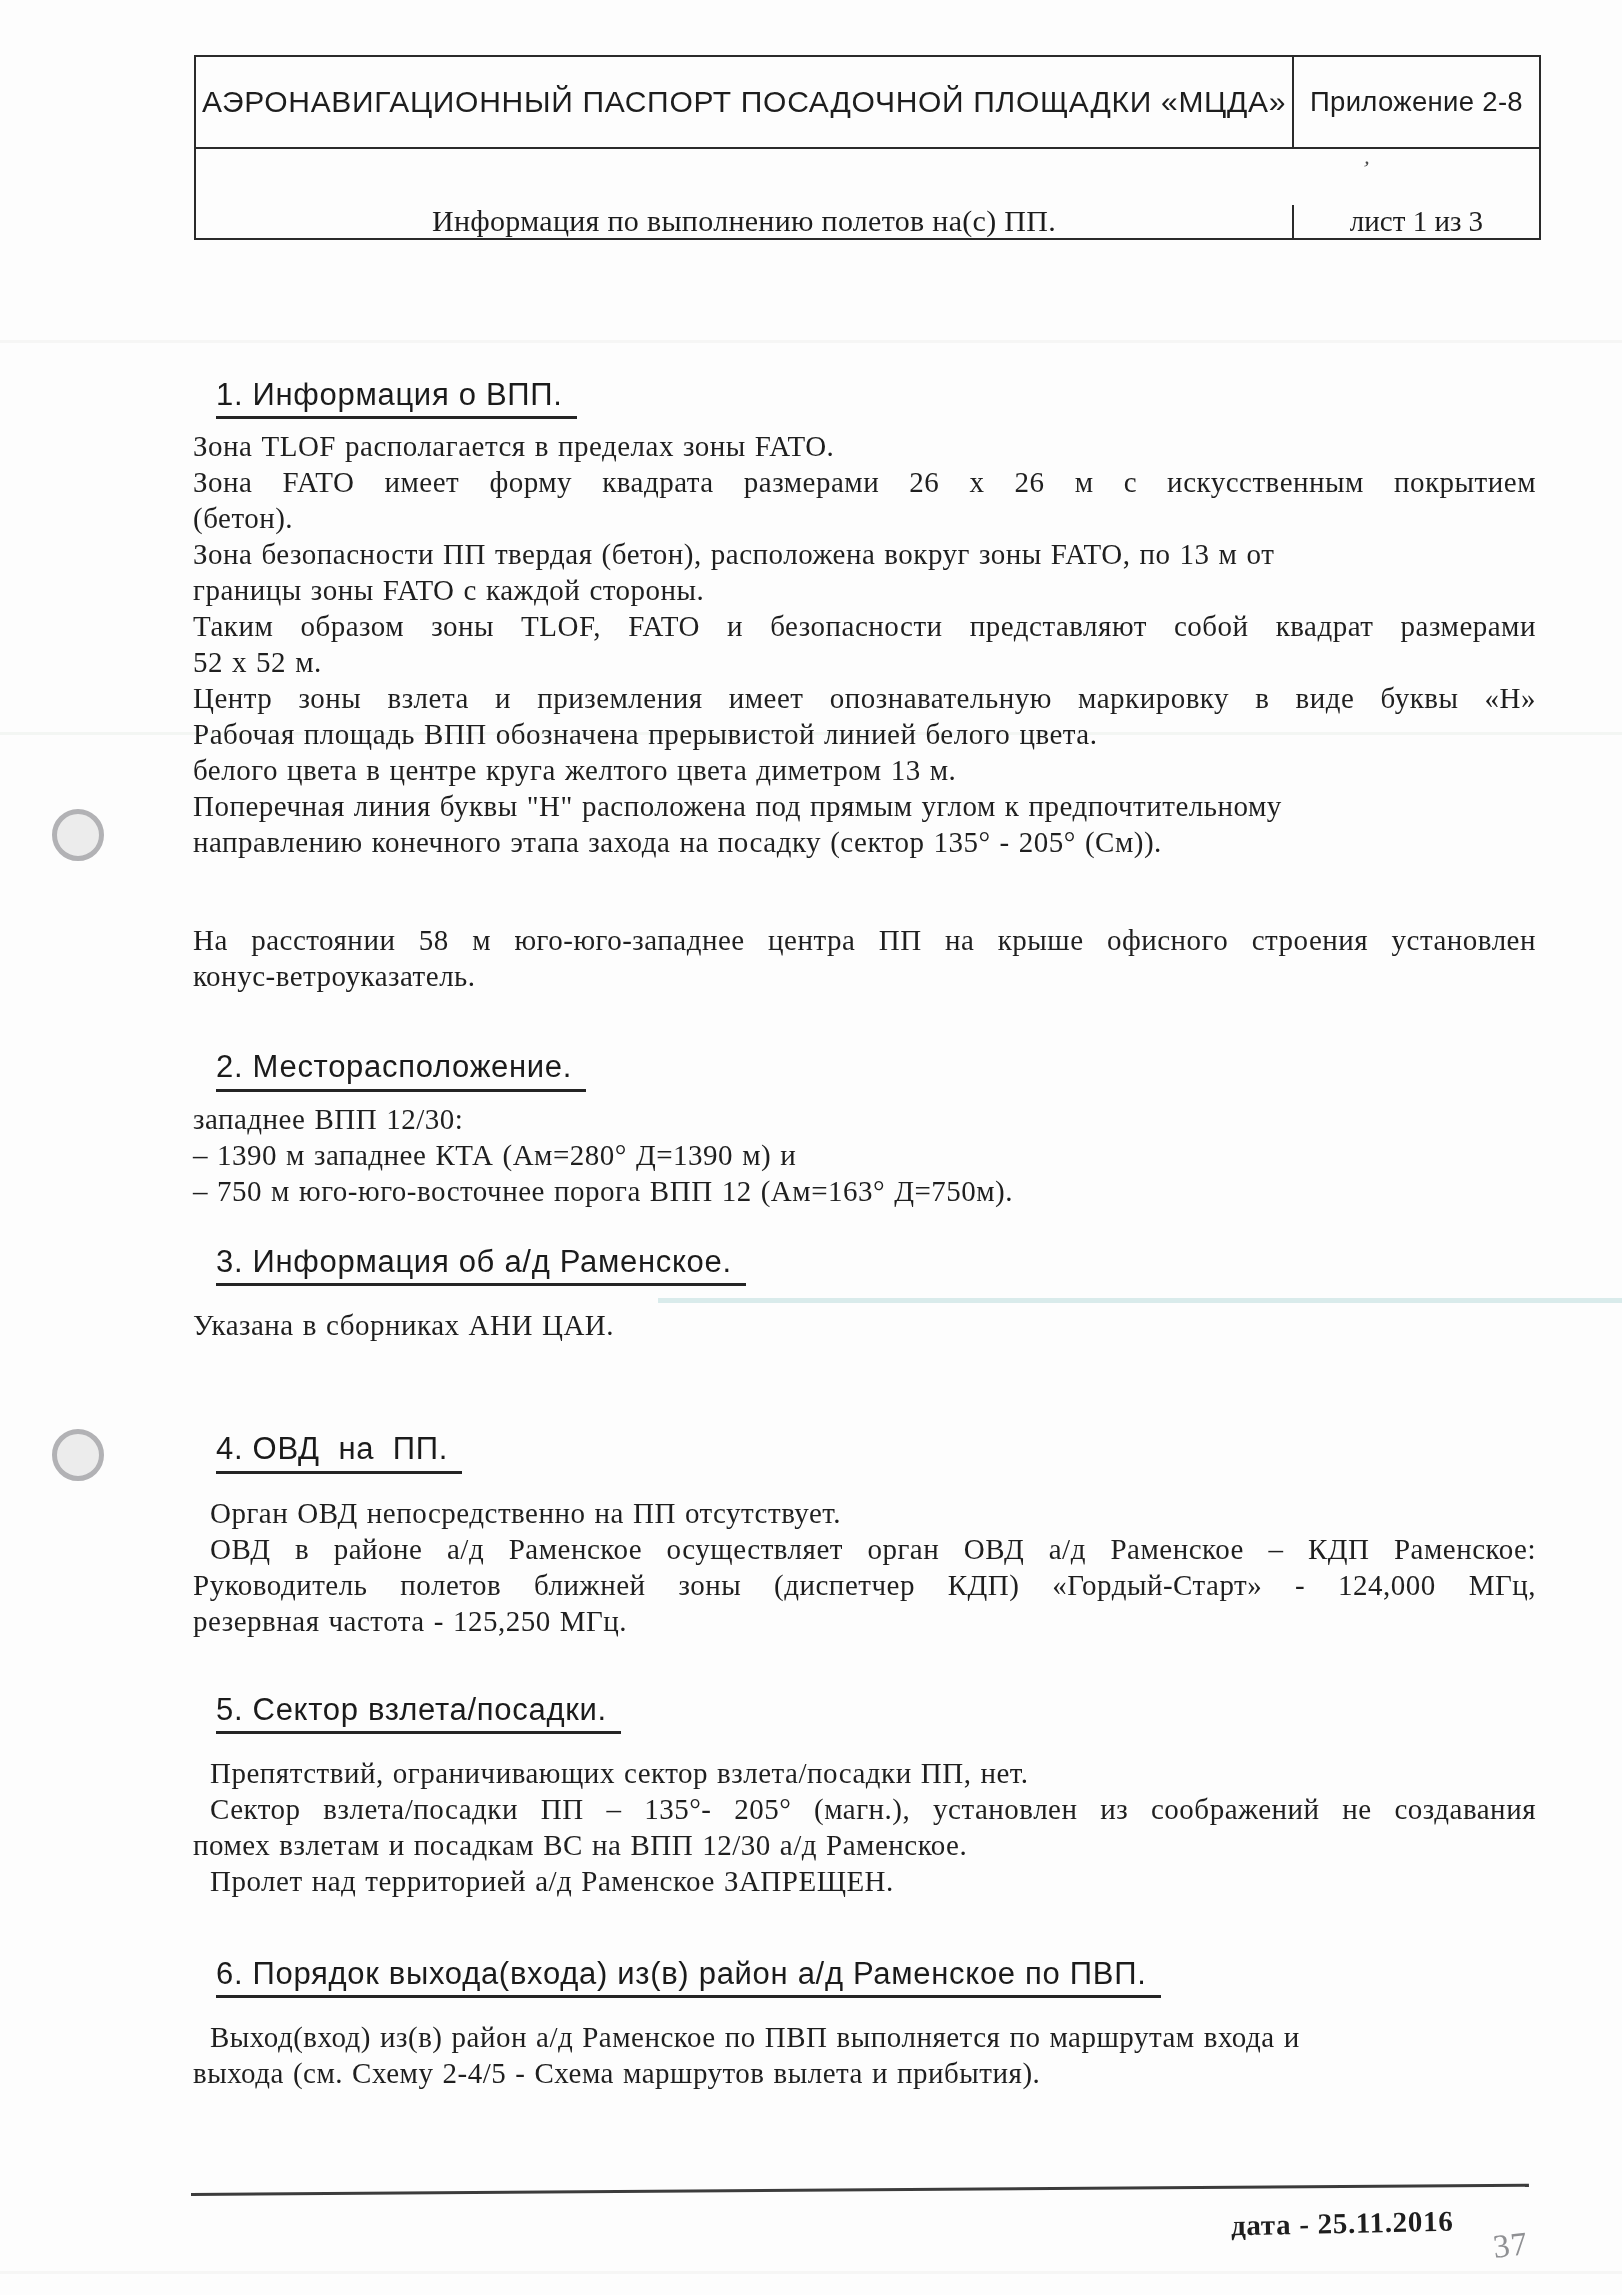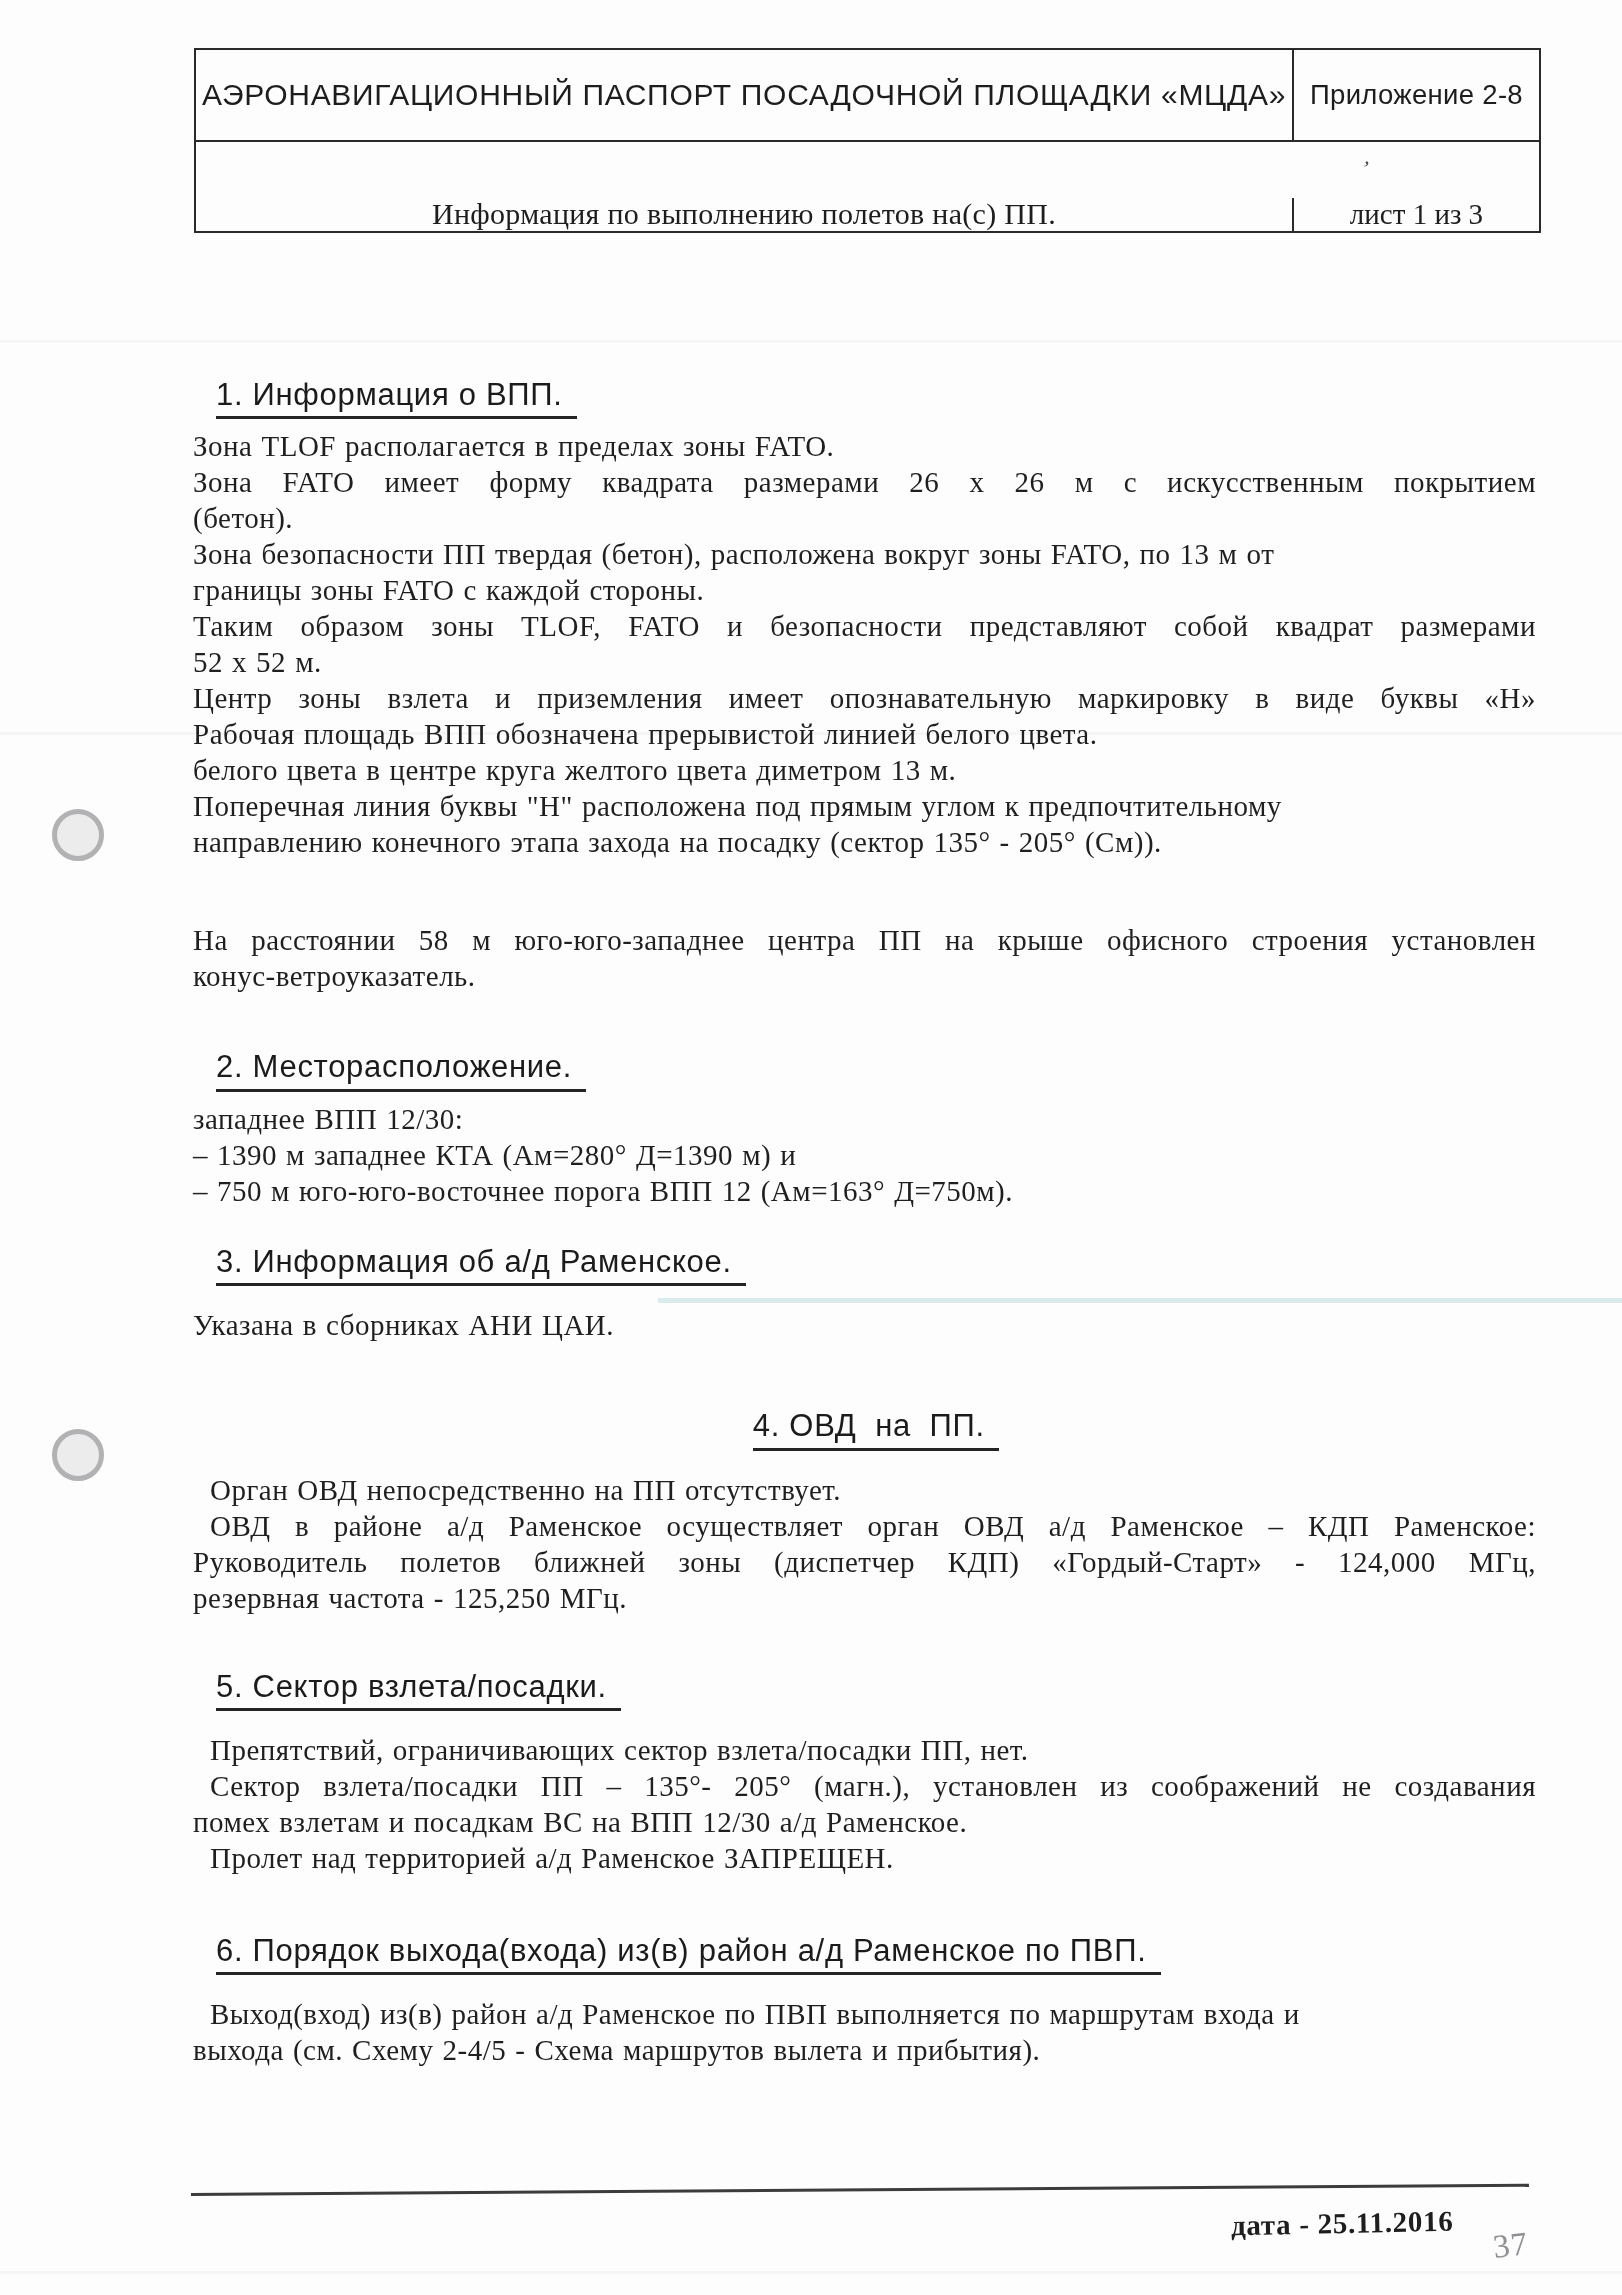--- a/index.html
+++ b/index.html
@@ -3,21 +3,21 @@
 <meta charset="utf-8">
 <style>
   html,body{margin:0;padding:0;}
   body{
     width:1622px;height:2295px;position:relative;
     background:#fdfdfd;overflow:hidden;
     font-family:"Liberation Serif",serif;color:#212121;
   }
   
   .doc-table{
-    position:absolute;left:194px;top:48px;width:1347px;
+    position:absolute;left:194px;top:55px;width:1347px;
     border:2.6px solid #2a2a2a;border-collapse:collapse;box-sizing:border-box;
   }
   .doc-table .row{display:flex;}
   .doc-table .row + .row{border-top:2px solid #2a2a2a;align-items:flex-end;}
   .cell{display:flex;align-items:center;justify-content:center;box-sizing:border-box;}
   .cell.left{width:1096px;}
   .cell.right{flex:1;border-left:2px solid #2a2a2a;}
   .r1{height:90px;}
   .r2{height:89px;}
   .t-title{
@@ -48,21 +48,21 @@
   .ln{
     font-size:29px;line-height:36px;letter-spacing:0.5px;word-spacing:1.3px;
     color:#1f1f1f;white-space:nowrap;
   }
   .fill{white-space:normal;text-align:justify;text-align-last:justify;}
   .ind{padding-left:17px;}
   .gap-windcone{margin-top:62px;}
   .mt-s1{margin-top:139px;}
   .mt-s2{margin-top:54px;}
   .mt-s3{margin-top:34px;}
-  .mt-s4{margin-top:64px;text-align:center;}
+  .mt-s4{margin-top:87px;}
   .mt-s5{margin-top:52px;}
   .mt-s6{margin-top:56px;}
   
   .hole{
     position:absolute;width:42px;height:42px;border-radius:50%;
     border:5.9px solid #b2b2b5;background:#ececec;
   }
   .hole.h1{left:52px;top:809px;}
   .hole.h2{left:52px;top:1429px;}
   .scan-cyan{

